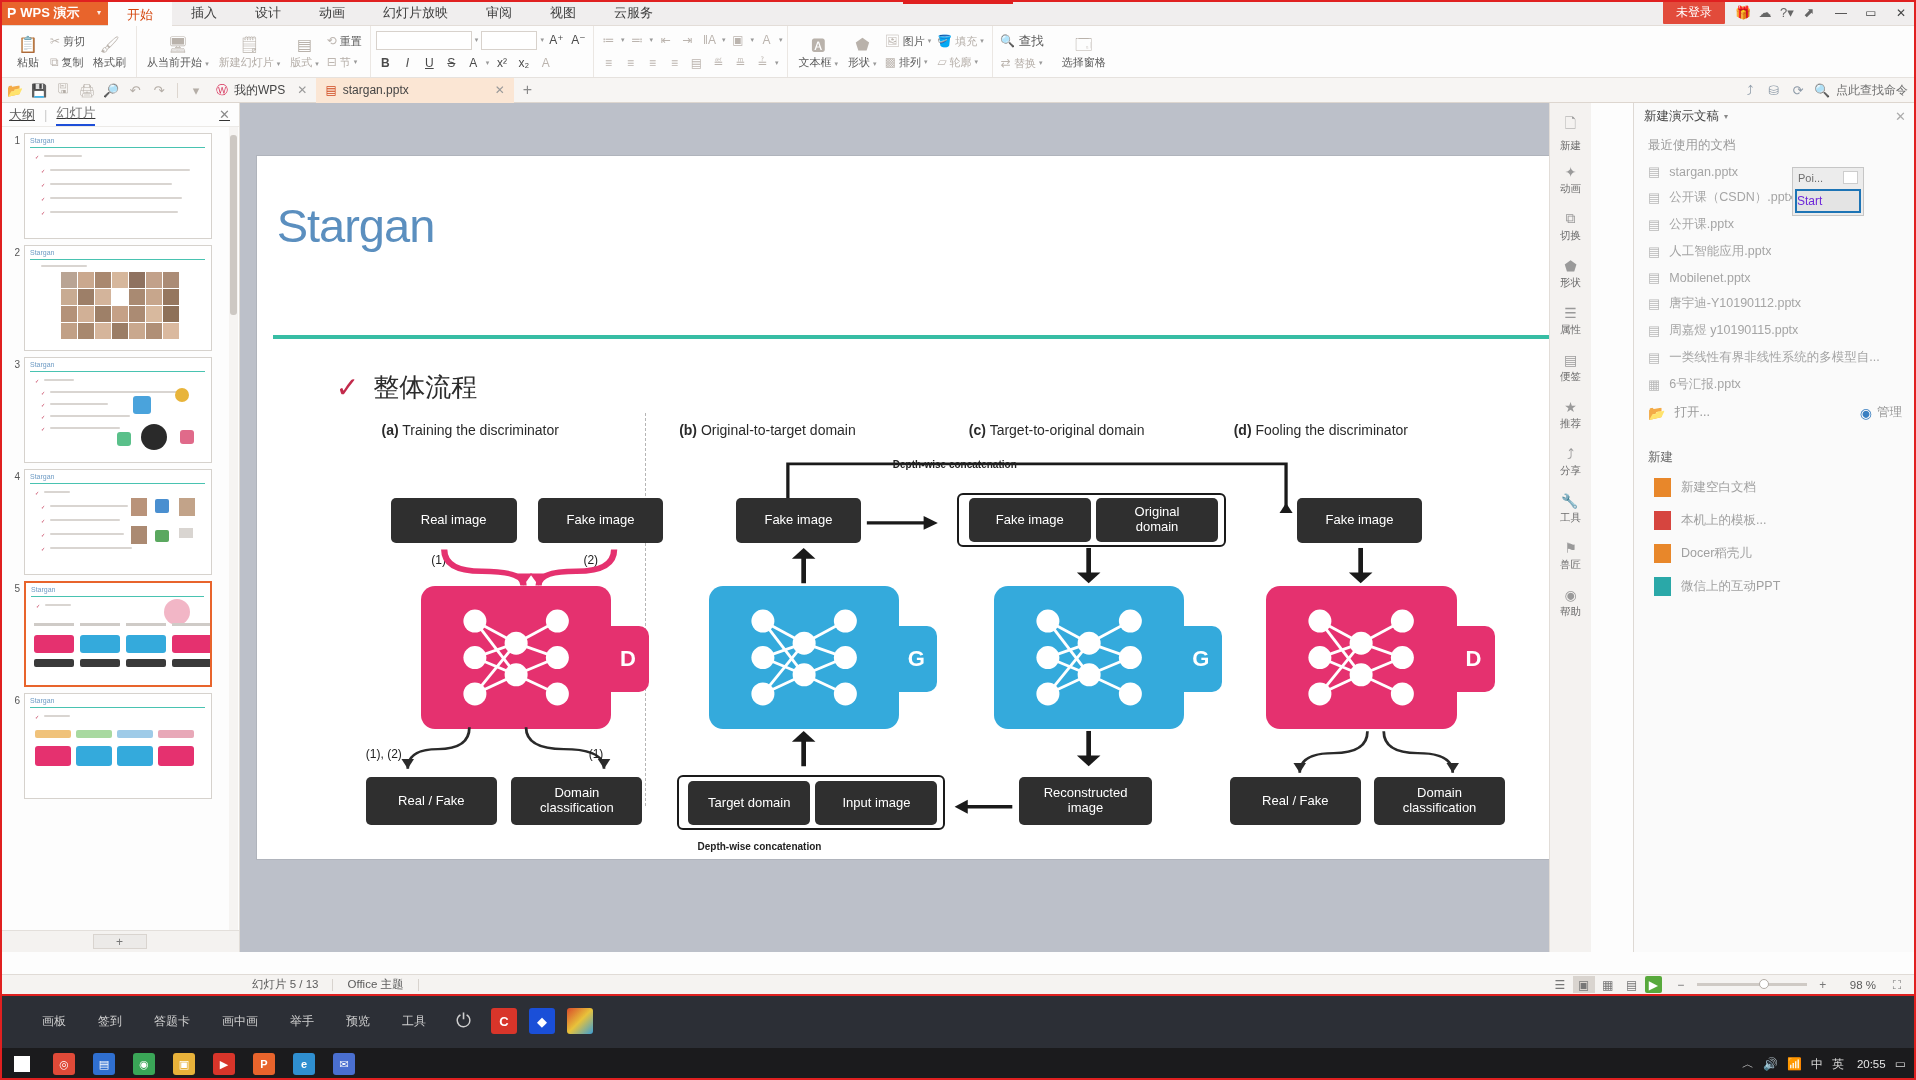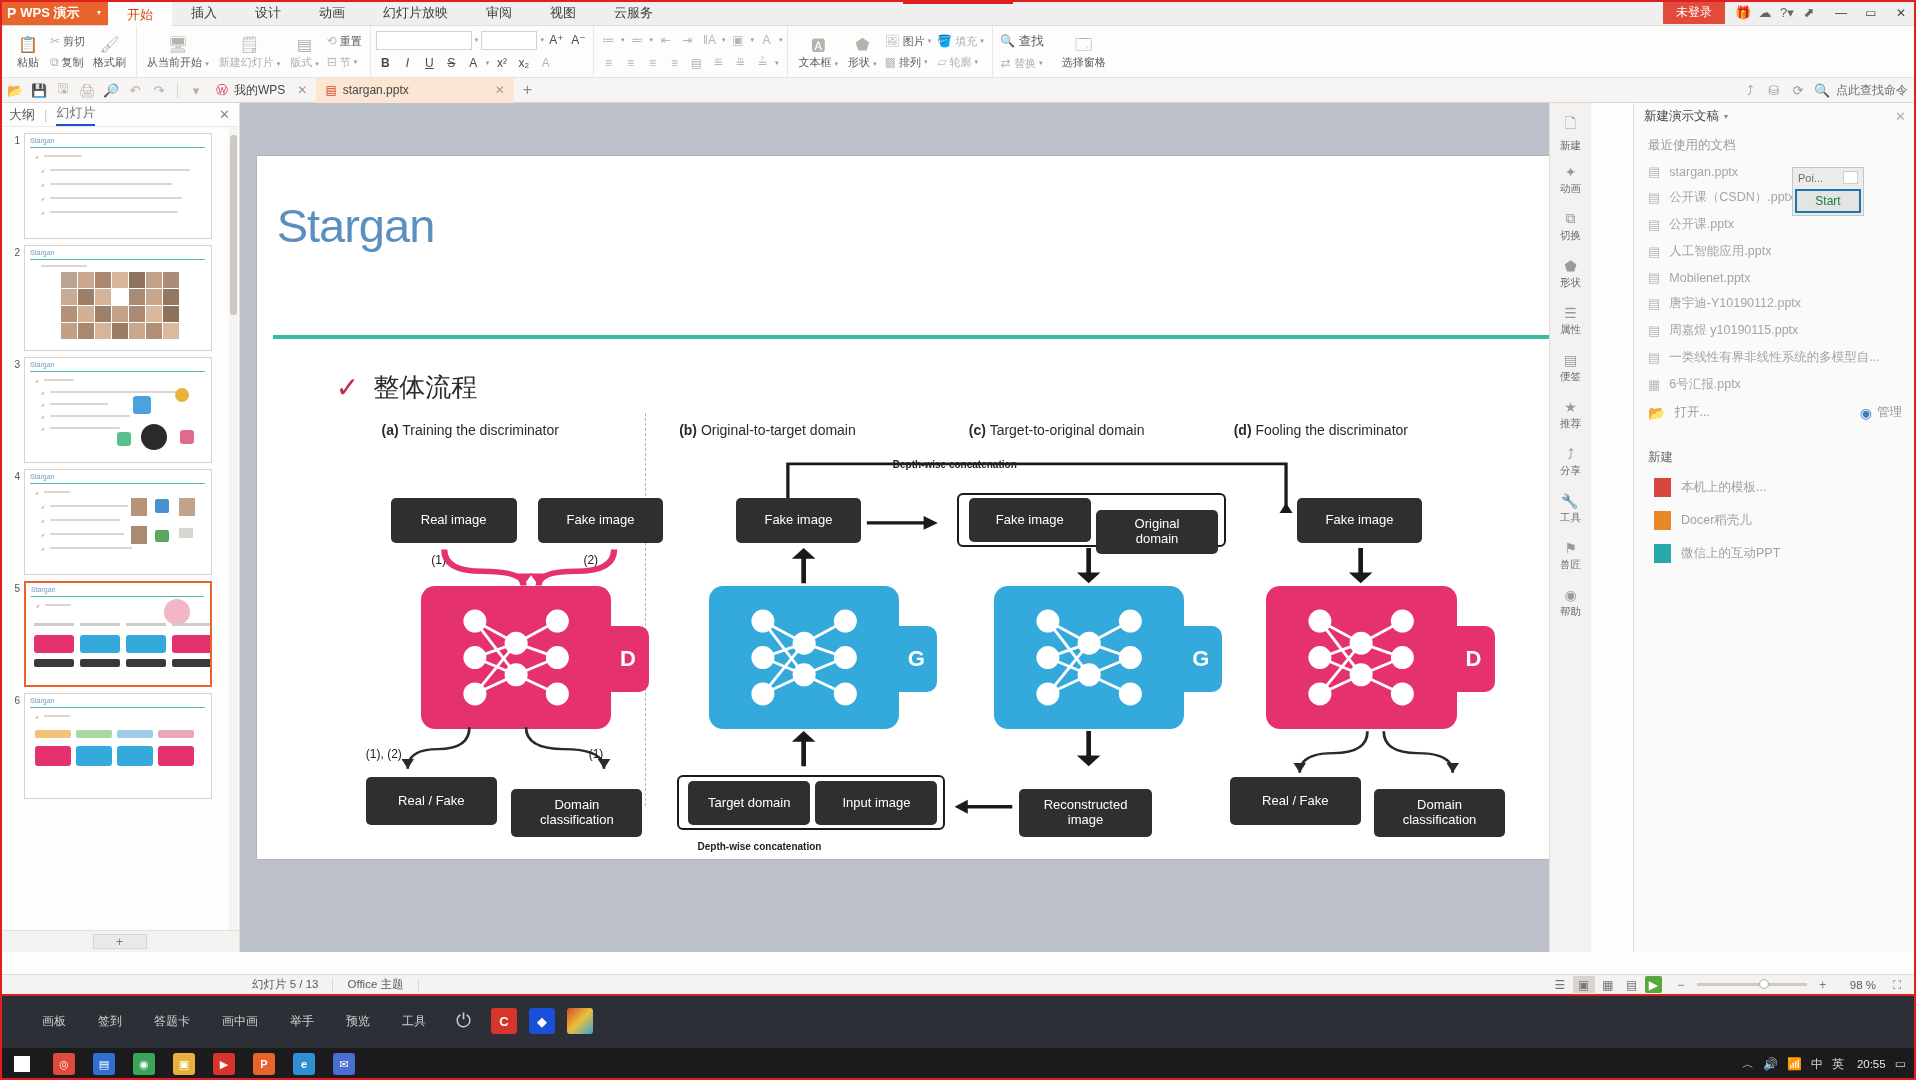--- a/index.html
+++ b/index.html
@@ -88,21 +88,21 @@
   .doctab.active { background:#fbe6d4; }
   .doctab .x { font-size:12px; color:#999; margin-left:6px; }
   .doctab .ficon { font-size:12px; }
   .newtab { font-size:16px; color:#8a8a8a; padding:0 9px; }
   .qright { margin-left:auto; display:flex; align-items:center; gap:4px; padding-right:8px; color:#6f6f6f; font-size:12px;}
   .qright .qi { width:20px; text-align:center; color:#8e9ba8; font-size:13px;}
 
   
   .leftpane {
     position:absolute; left:0; top:103px; width:240px; bottom:128px;
-    background:#fdfdfd; border-right:1px solid #e0dcd7;
+    background:#fdfdfd; border-right:1px solid #e0dcd7;text-decoration:underline;
   }
   .lp-head {
     height:24px; display:flex; align-items:center; gap:9px; padding:0 9px;
     font-size:13px; color:#555; border-bottom:1px solid #eceae7;
   }
   .lp-head .tab { color:#5b5b5b; }
   .lp-head .tab.active { color:#737373; border-bottom:2px solid #1d4ed8; padding-bottom:2px;}
   .lp-head .divider { color:#ccc; }
   .lp-head .close { margin-left:auto; color:#8a8a8a; font-size:13px;}
   .thumbs { position:absolute; top:24px; left:0; right:0; bottom:22px; overflow:hidden; padding:6px 0 0 6px;}
@@ -145,21 +145,21 @@
   .sec-head .txt { font-size:26px; color:#2c2c2c; font-family:"DejaVu Sans", sans-serif;}
 
   .diagram { position:absolute; left:0; top:36%; right:0; bottom:2%; }
   .dg-label { position:absolute; font-size:14px; color:#2a2a2a; white-space:nowrap;}
   .dg-label b { font-weight:bold; }
   .blk {
     position:absolute; background:#2f2f2f; color:#fff; border-radius:5px;
     display:flex; align-items:center; justify-content:center; text-align:center;
     font-size:13px; line-height:1.15; padding:0 6px;
   }
-  .blk.two { flex-direction:column;margin-top:12px; }
+  .blk.two { flex-direction:column; }
   .outlinebox { position:absolute; border:2.5px solid #1a1a1a; border-radius:6px; }
   .net {
     position:absolute; border-radius:14px; display:flex; align-items:center; justify-content:center;
   }
   .net.pink { background:#e5316f; }
   .net.blue { background:#34aadc; }
   .net .tab {
     position:absolute; right:-38px; top:28%; width:42px; height:46%;
     border-radius:0 10px 10px 0; display:flex; align-items:center; justify-content:center;
     color:#fff; font-size:22px; font-weight:bold;
@@ -223,22 +223,22 @@
   .rp-new-item .sq.teal{ background:#2aa8a8; border-color:#2aa8a8;}
 
   
   .poi-pop {
     position:absolute; right:52px; top:167px; width:72px; background:#ececec;
     border:1px solid #c6c6c6; font-size:11px; z-index:40;
   }
   .poi-pop .ttl { padding:3px 5px; color:#6d6d6d; display:flex; align-items:flex-end;}
   .poi-pop .ttl .sw { width:15px;height:13px;background:#fff;border:1px solid #cdcdcd;margin-left:auto;}
   .poi-pop .btn {
-    margin:2px; background:#e4e4e4; border:2px solid #1d74b5; text-align:center;
-    padding:3px 0; font-size:12px; color:#15803d;
+    margin:2px; background:#e4e4e4; border:2px solid #1d74b5; 
+    padding:3px 0; font-size:12px; color:#6d28d9;
   }
 
   
   .statusbar {
     position:absolute; left:0; right:0; bottom:86px; height:20px;
     background:#f5f3f1; border-top:1px solid #e0dbd6; display:flex; align-items:center;
     font-size:11.5px; color:#5a5a5a;
   }
   .sb-item { padding:0 14px; }
   .sb-sep { width:1px; height:12px; background:#d8d3ce; }
@@ -1066,20 +1066,24 @@
       <span>打开...</span>
       <span class="manage">
         <span class="ic">◉</span>
         <span>管理</span>
       </span>
     </div>
 
     <div class="rp-sect" style="color:#6a6a6a;padding-top:22px;">新建</div>
 
     <div class="rp-new-item">
+      <span class="sq org"></span>
+      <span>新建空白文档</span>
+    </div>
+    <div class="rp-new-item">
       <span class="sq red"></span>
       <span>本机上的模板...</span>
     </div>
     <div class="rp-new-item">
       <span class="sq org"></span>
       <span>Docer稻壳儿</span>
     </div>
     <div class="rp-new-item">
       <span class="sq teal"></span>
       <span>微信上的互动PPT</span>

